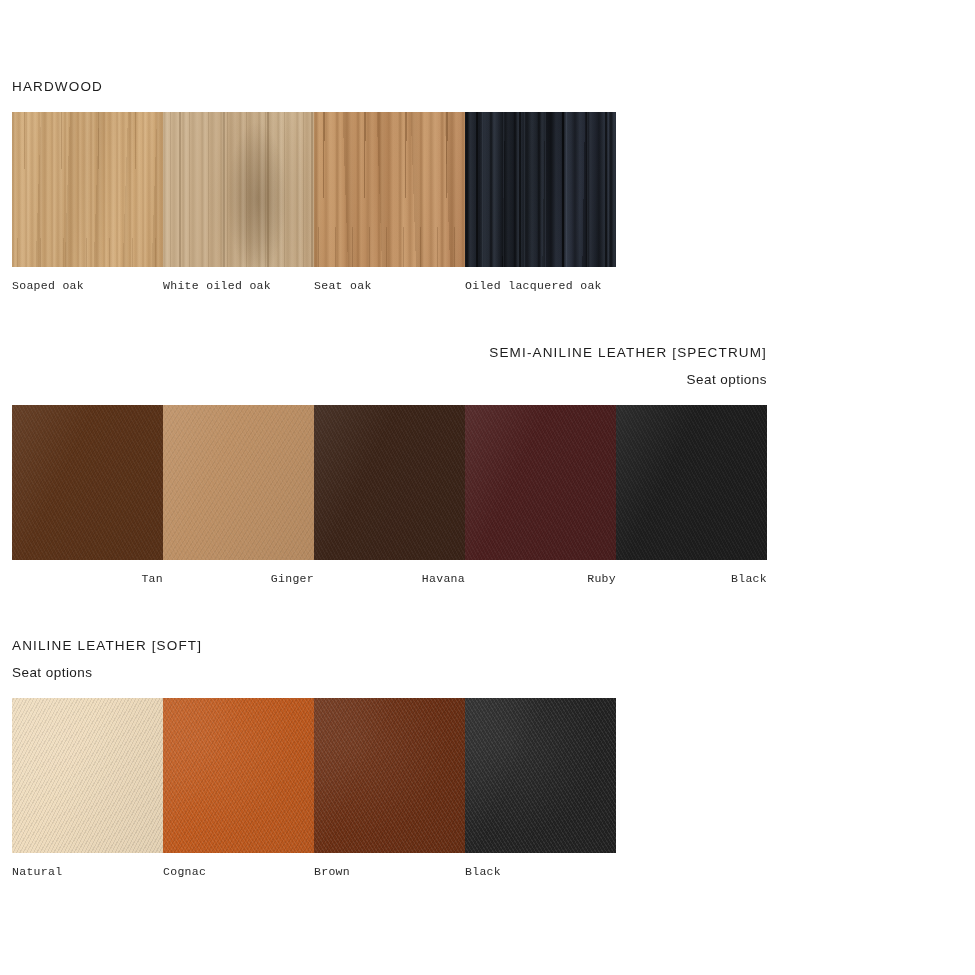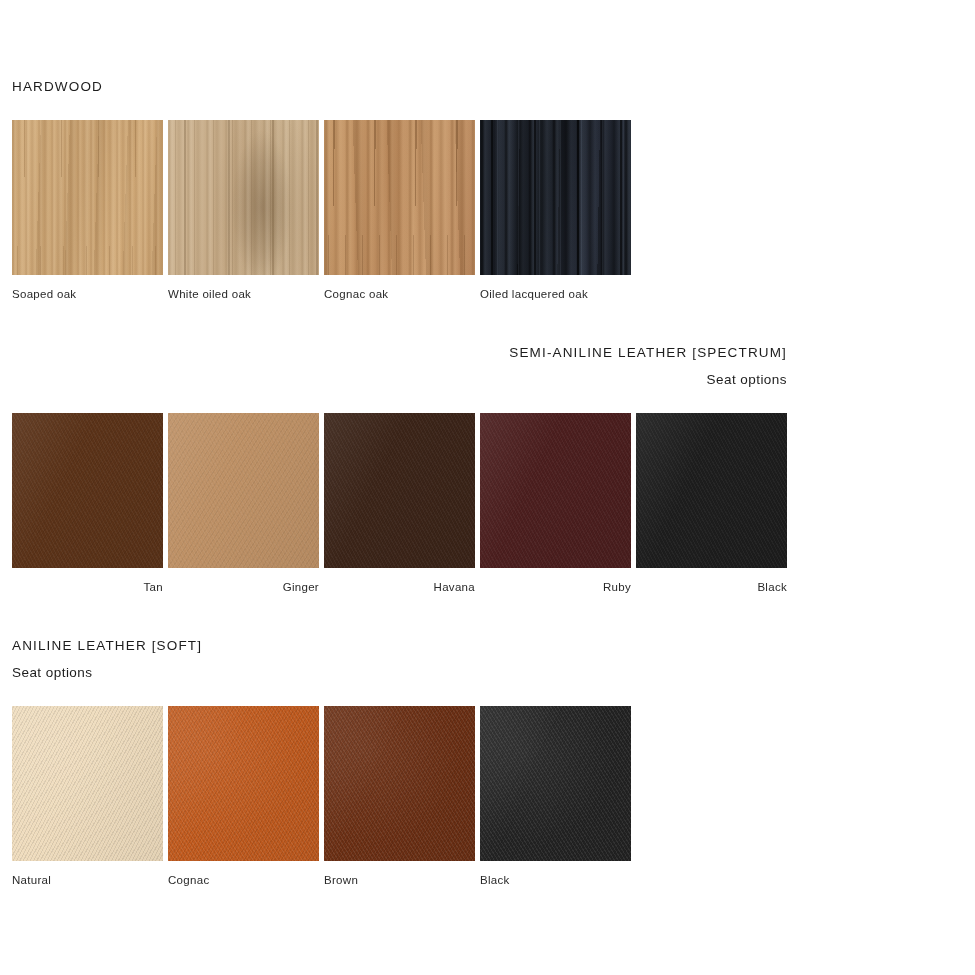--- a/index.html
+++ b/index.html
@@ -45,22 +45,22 @@
     color: #1d1d1d;
     font-weight: 400;
     line-height: 18px;
     margin: 9px 0 0 0;
     white-space: nowrap;
   }
 
   
   .swatch-row {
     display: flex;
-    gap: 5px;
-    margin-top: 24px;
+    margin-top: 16px;
+    font-family: Liberation Mono, monospace;
   }
   .swatch-cell {
     width: 151px;
   }
   .swatch-chip {
     width: 151px;
     height: 155px;
     position: relative;
     overflow: hidden;
     background-color: #cccccc;
@@ -253,21 +253,21 @@
         <div class="swatch-chip wood-white-oiled-oak">
           <span class="grain"></span>
         </div>
         <div class="swatch-label">White oiled oak</div>
       </div>
 
       <div class="swatch-cell">
         <div class="swatch-chip wood-oiled-oak">
           <span class="grain"></span>
         </div>
-        <div class="swatch-label">Cognac oak</div>
+        <div class="swatch-label">Seat oak</div>
       </div>
 
 
       <div class="swatch-cell">
         <div class="swatch-chip wood-black-lacquered-oak">
           <span class="grain"></span>
         </div>
         <div class="swatch-label">Oiled lacquered oak</div>
       </div>
 

